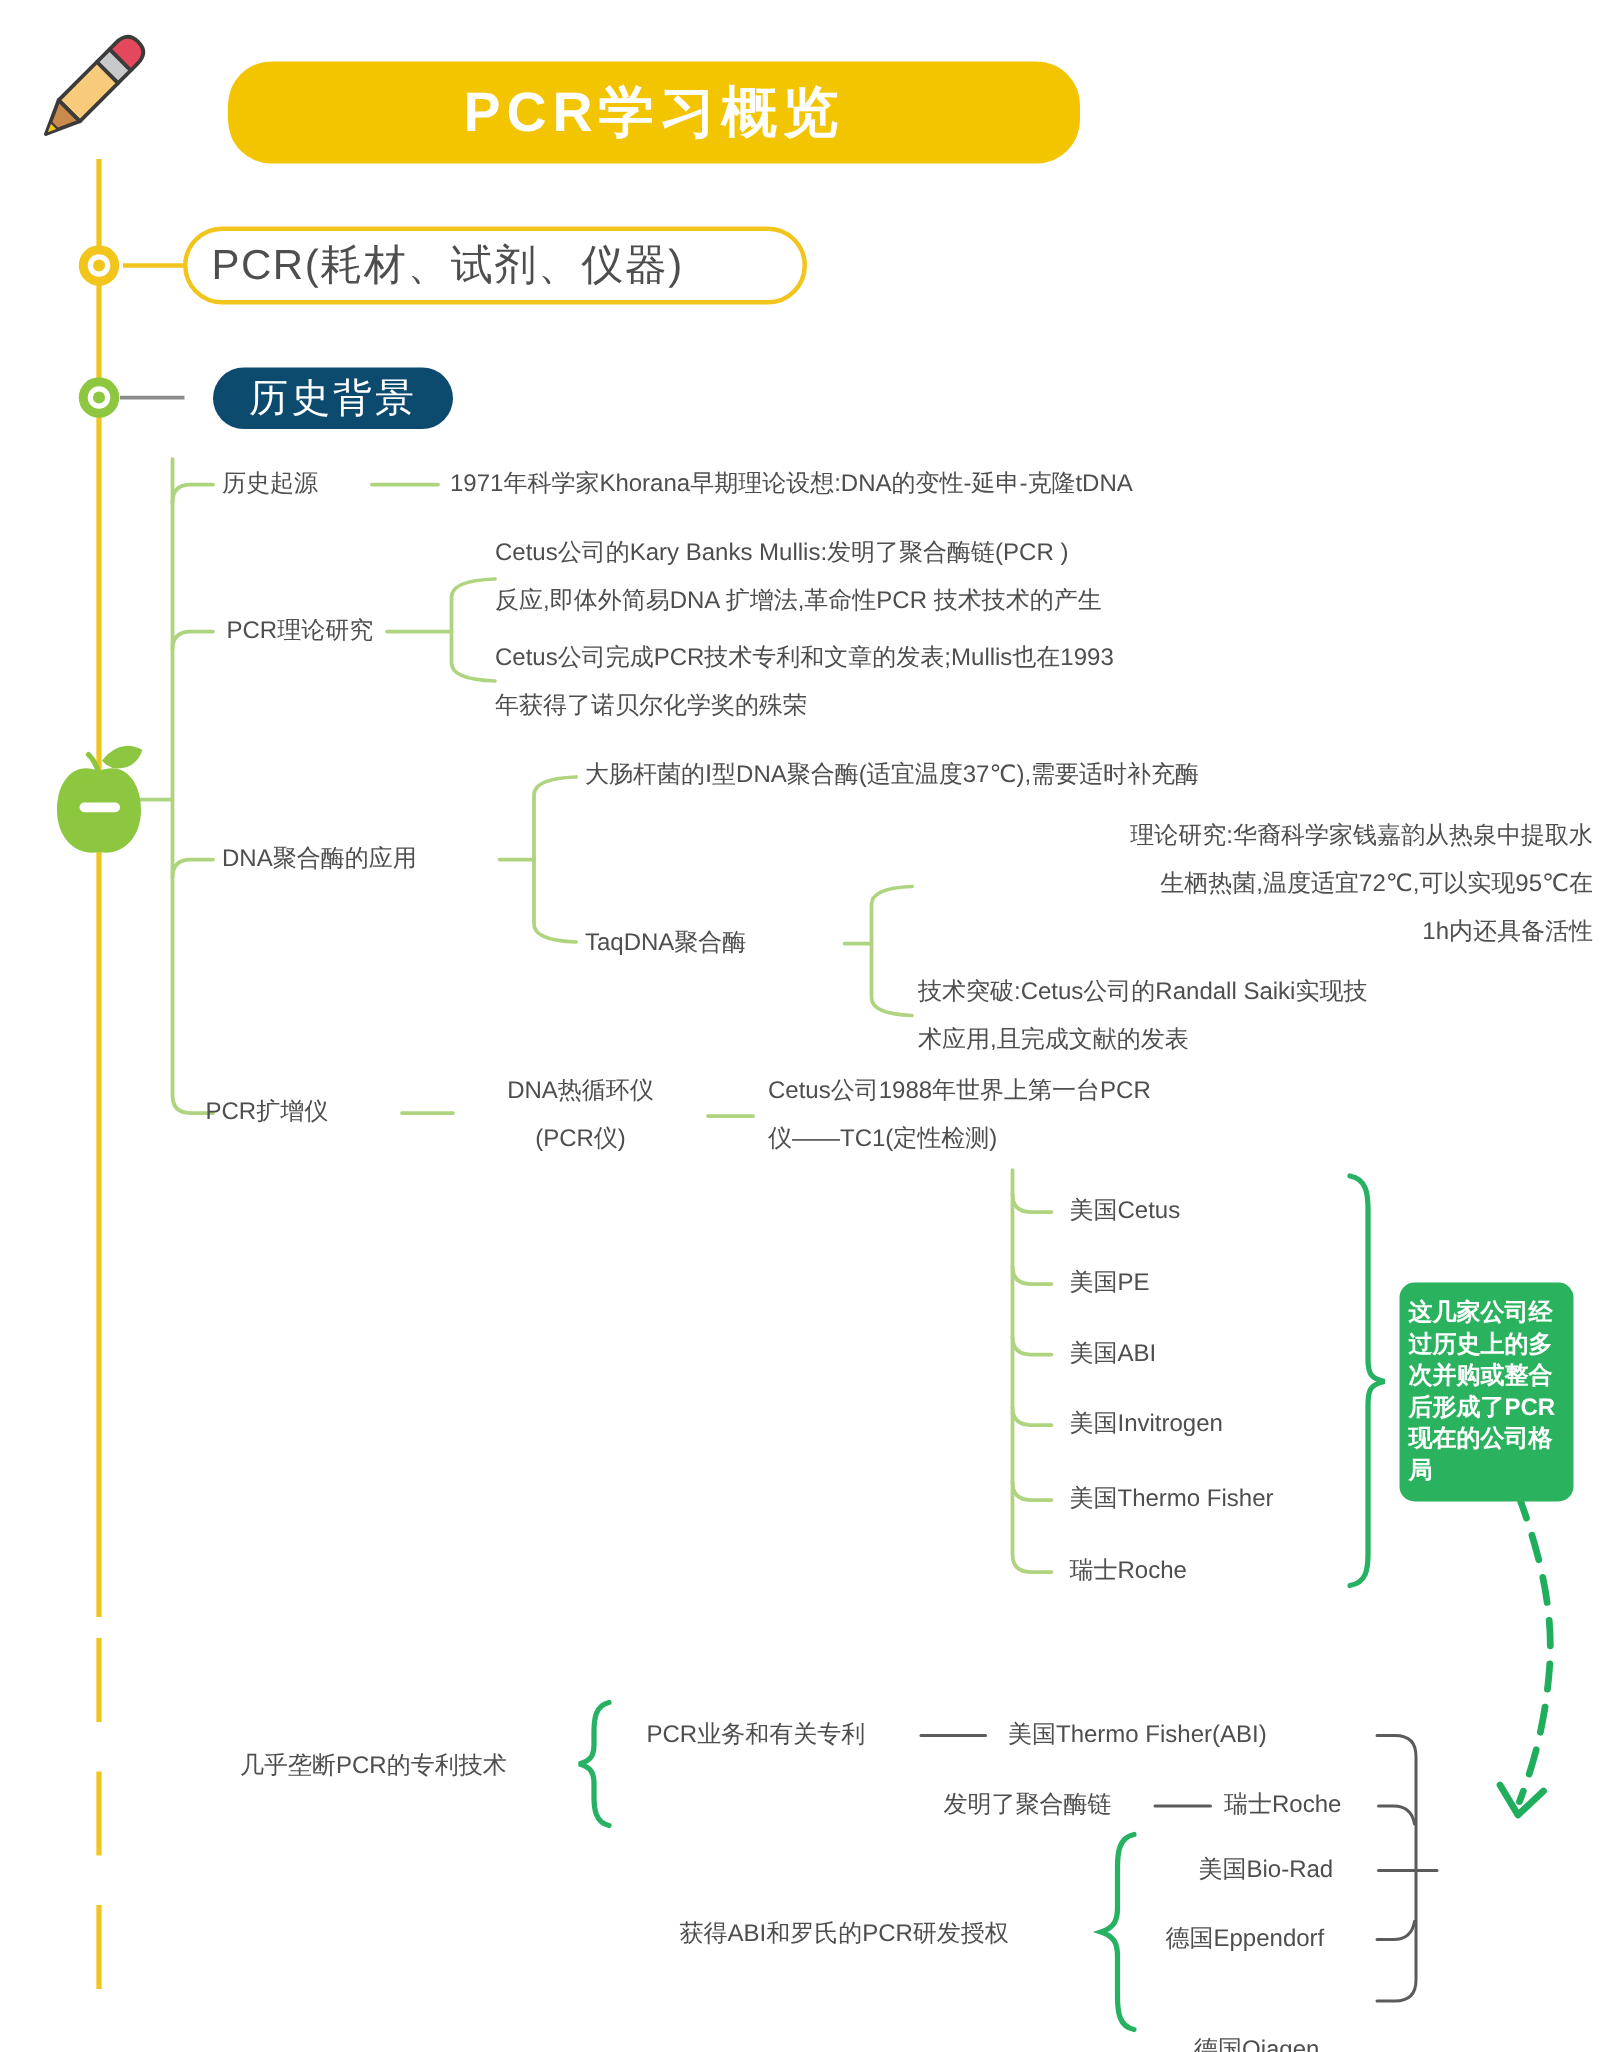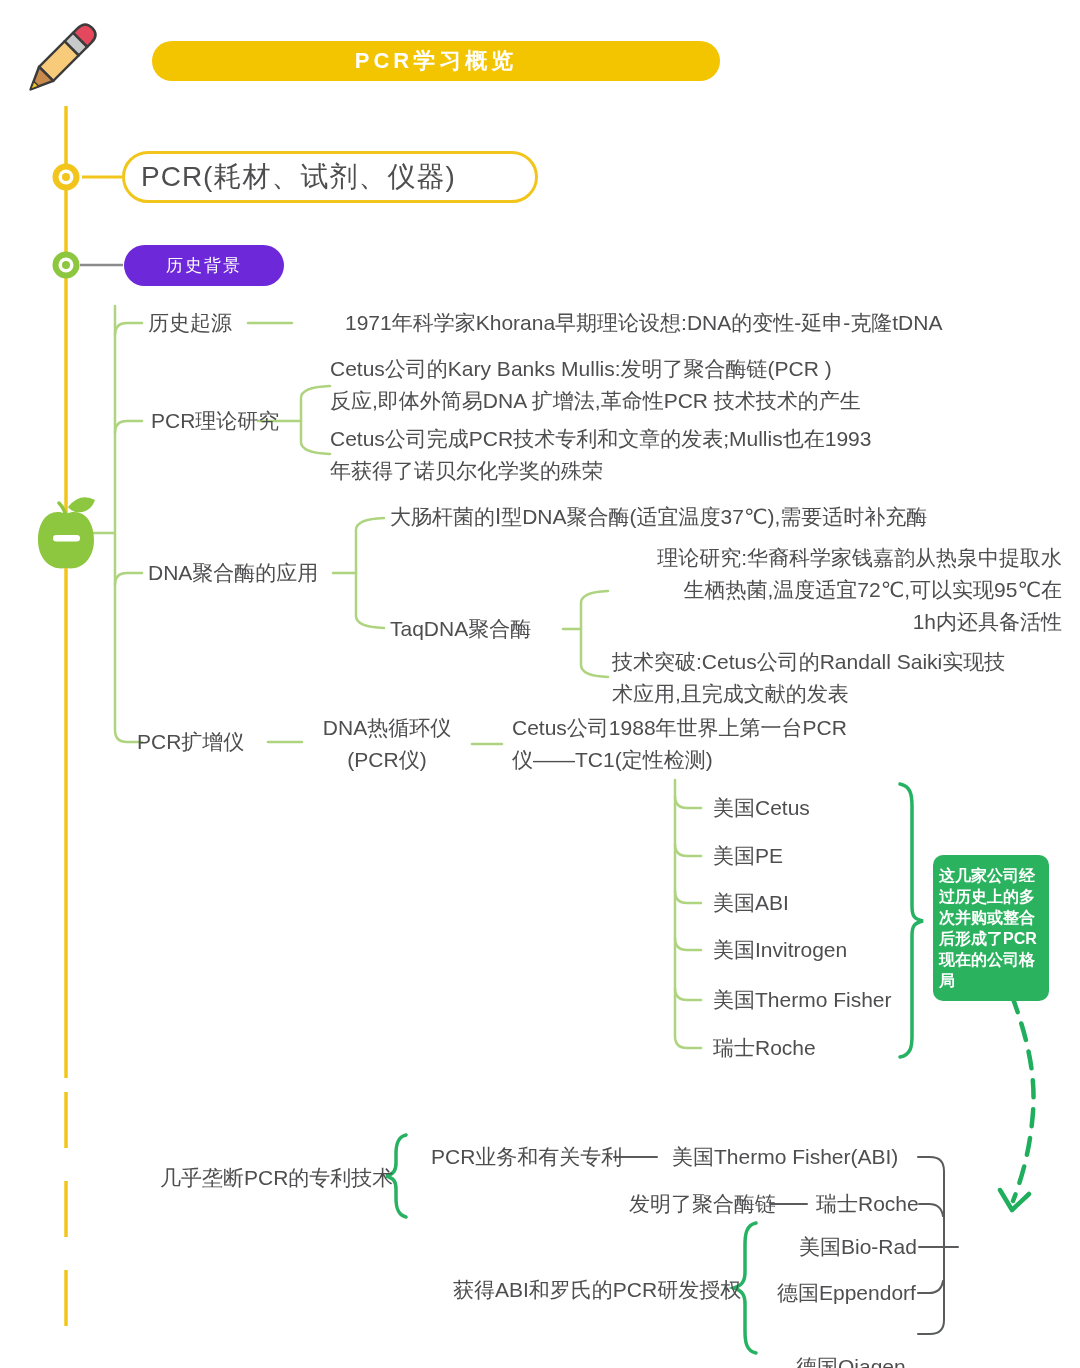--- a/index.html
+++ b/index.html
@@ -1,35 +1,35 @@
 <!DOCTYPE html>
 <html><head>
 <meta charset="utf-8">
 <style>
   html,body{margin:0;padding:0;background:#ffffff;}
   #map{
     position:relative;width:1080px;height:1368px;background:#ffffff;overflow:hidden;
     font-family:"Liberation Sans","DejaVu Sans",sans-serif;color:#4E4E50;
   }
   #wires{position:absolute;left:0;top:0;width:1080px;height:1368px;}
-  .t{position:absolute;font-size:21px;line-height:32px;white-space:pre-line;color:#4E4E50;}
+  .t{position:absolute;font-size:16px;line-height:32px;white-space:pre-line;color:#4E4E50;}
   .banner{
-    position:absolute;left:152px;top:41px;width:568px;height:40px;background:#F3C400;
+    position:absolute;left:152px;top:41px;width:568px;height:68px;background:#F3C400;
     border-radius:29px;display:flex;align-items:center;justify-content:center;
-    color:#ffffff;font-size:22px;font-weight:bold;letter-spacing:4px;
+    color:#ffffff;font-size:37px;font-weight:bold;letter-spacing:4px;
   }
   .rootbox{
     position:absolute;left:122px;top:151px;width:394px;height:46px;background:#ffffff;
     border:3px solid #F2C51D;border-radius:26px;display:flex;align-items:center;
     padding-left:16px;font-size:28px;letter-spacing:1px;color:#4E4E50;
   }
   .sectionbox{
-    position:absolute;left:124px;top:245px;width:160px;height:41px;background:#6d28d9;
+    position:absolute;left:142px;top:245px;width:160px;height:41px;background:#0c4a6e;
     border-radius:21px;display:flex;align-items:center;justify-content:center;
-    color:#ffffff;font-size:17px;letter-spacing:2px;
+    color:#ffffff;font-size:26px;letter-spacing:2px;
   }
   .notebox{
     position:absolute;left:933px;top:855px;width:104px;background:#2BB25F;border-radius:10px;
     padding:10px 6px;color:#ffffff;font-size:16px;font-weight:bold;line-height:21px;
   }
   .center{text-align:center;}
 </style>
 </head>
 <body>
 
@@ -125,21 +125,21 @@
 
   <div class="rootbox">
     <span>PCR(耗材、试剂、仪器)</span>
   </div>
 
   <div class="sectionbox">
     <span>历史背景</span>
   </div>
 
   <div class="t" style="left:148px;top:307px;">历史起源</div>
-  <div class="t" style="left:300px;top:307px;width:620px;margin-left:45px;">1971年科学家Khorana早期理论设想:DNA的变性-延申-克隆tDNA</div>
+  <div class="t" style="left:300px;top:307px;width:620px;">1971年科学家Khorana早期理论设想:DNA的变性-延申-克隆tDNA</div>
 
   <div class="t" style="left:151px;top:405px;">PCR理论研究</div>
   <div class="t" style="left:330px;top:353px;width:600px;">Cetus公司的Kary Banks Mullis:发明了聚合酶链(PCR )
 反应,即体外简易DNA 扩增法,革命性PCR 技术技术的产生</div>
   <div class="t" style="left:330px;top:423px;width:600px;">Cetus公司完成PCR技术专利和文章的发表;Mullis也在1993
 年获得了诺贝尔化学奖的殊荣</div>
 
   <div class="t" style="left:148px;top:557px;">DNA聚合酶的应用</div>
   <div class="t" style="left:390px;top:501px;width:650px;">大肠杆菌的Ⅰ型DNA聚合酶(适宜温度37℃),需要适时补充酶</div>
   <div class="t" style="left:390px;top:613px;">TaqDNA聚合酶</div>

